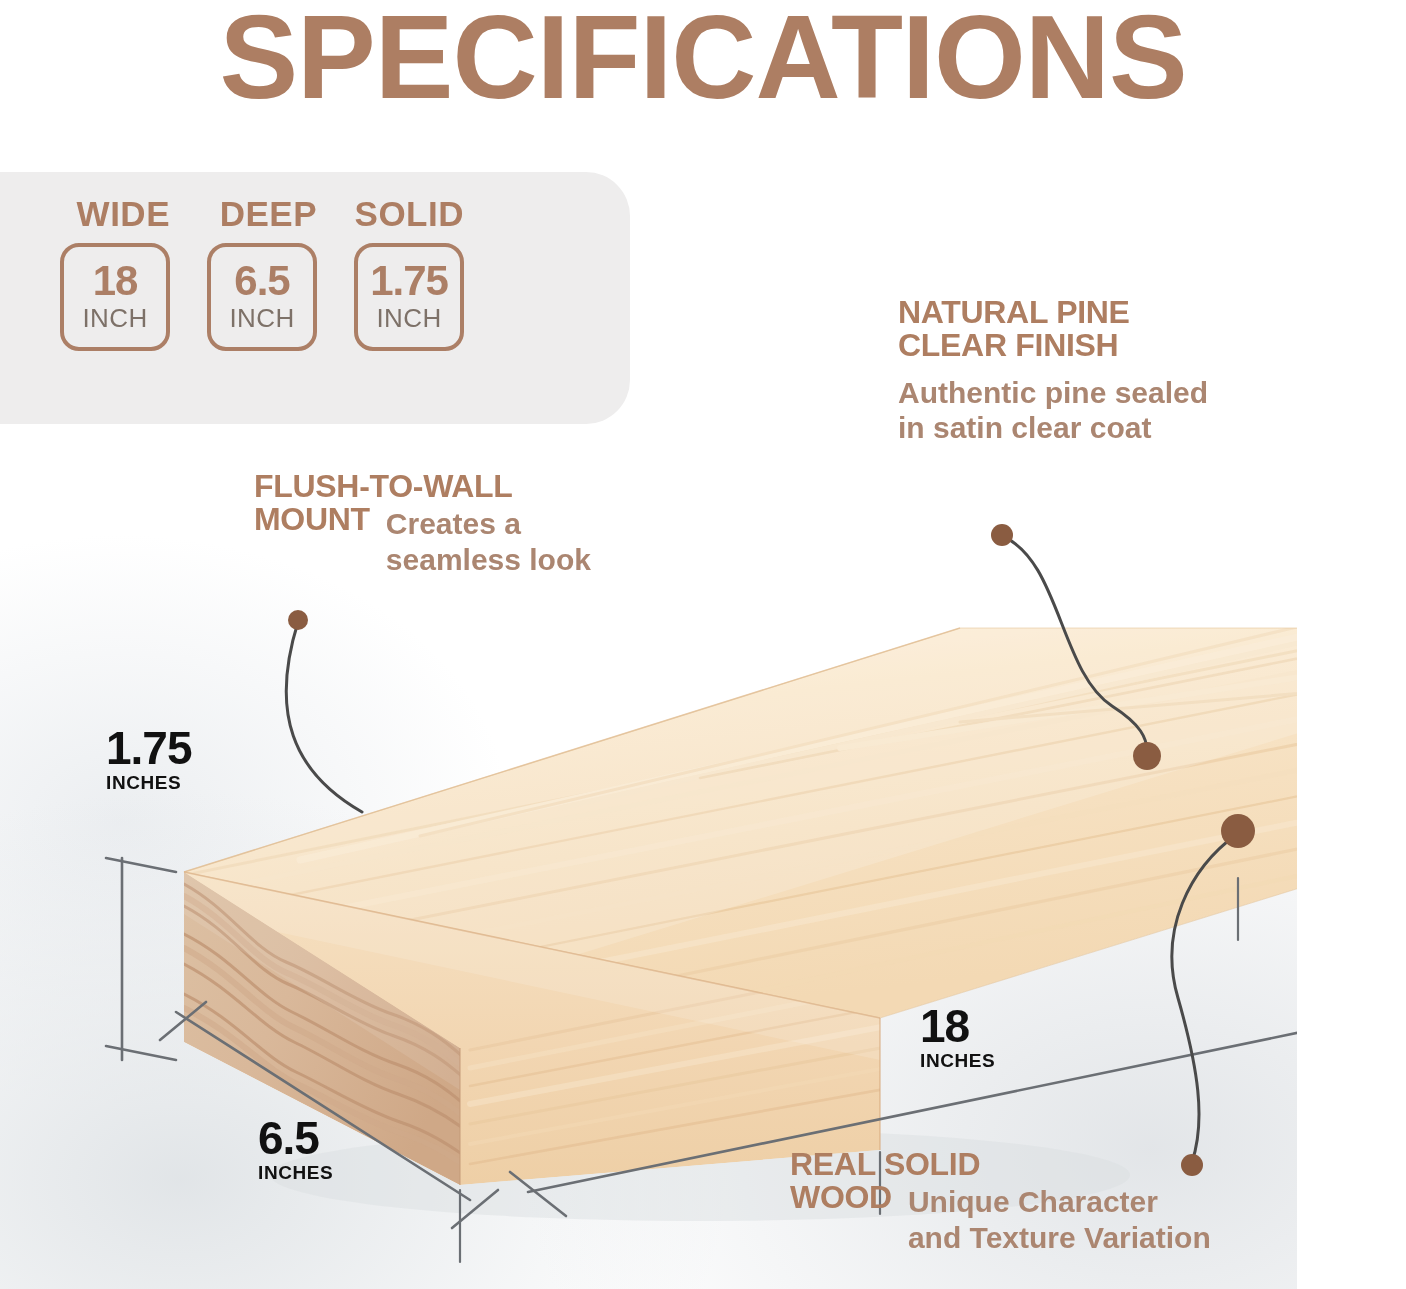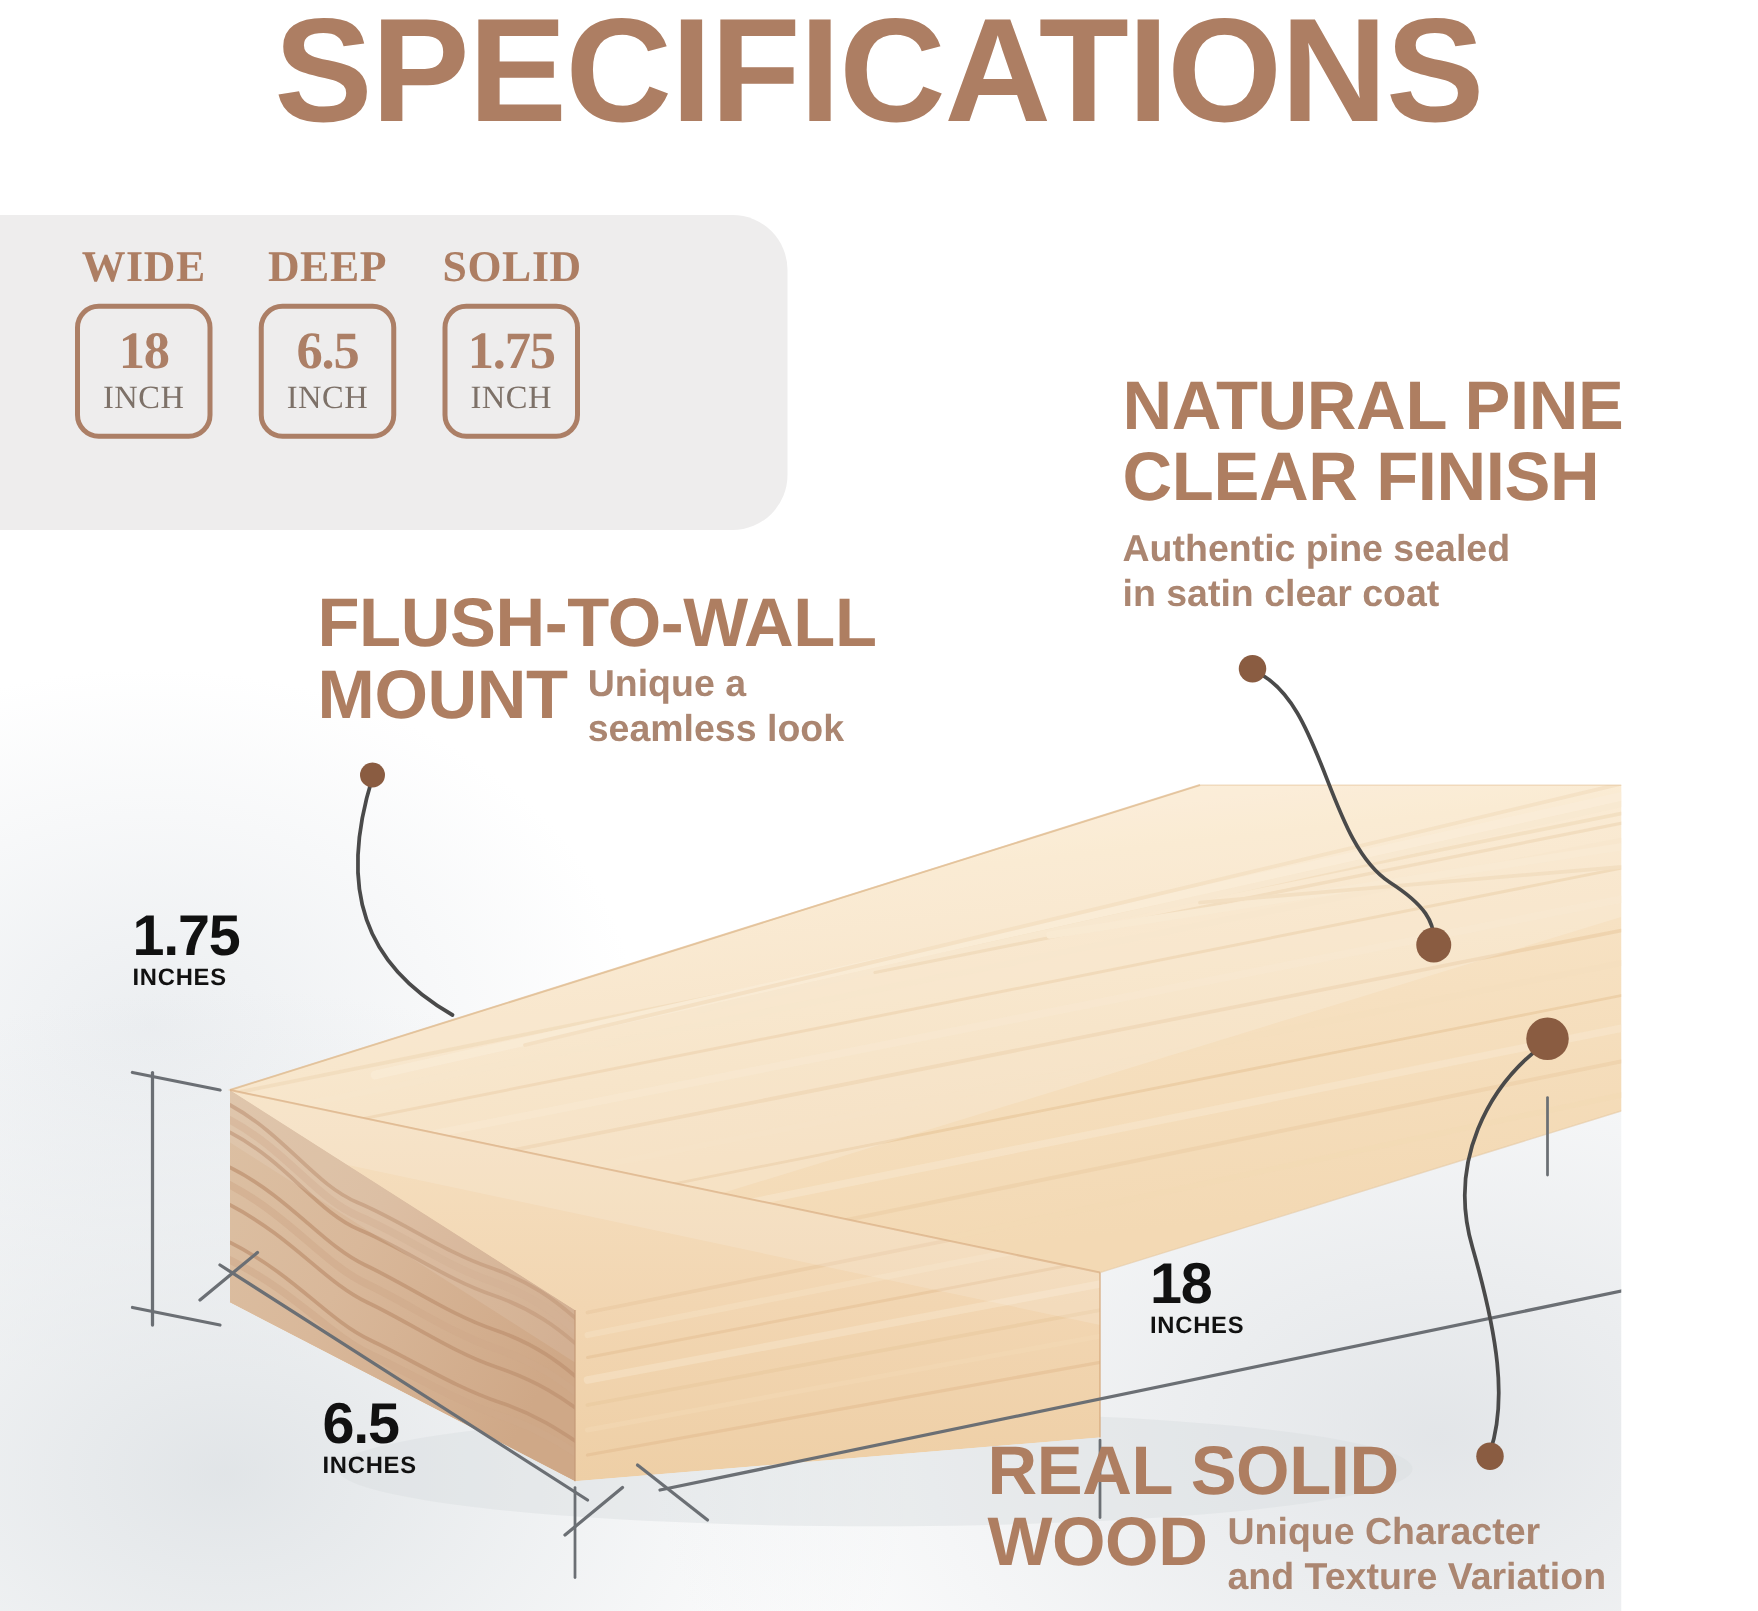--- a/index.html
+++ b/index.html
@@ -37,21 +37,21 @@
   .spec-card{
     position:absolute;left:-60px;top:172px;
     width:690px;height:252px;
     background:#eeeded;
     border-radius:44px;
   }
   .spec-row{
     position:absolute;left:120px;top:22px;
     display:flex;gap:37px;align-items:flex-start;
   }
-  .spec-item{width:110px;text-align:center;font-family:Liberation Serif, serif;}
+  .spec-item{width:110px;text-align:right;}
   .spec-label{
     font-size:35px;font-weight:bold;color:#ad7e63;
     letter-spacing:.5px;margin-bottom:9px;
   }
   .spec-box{
     width:110px;height:108px;
     border:4px solid #ac7f66;
     border-radius:19px;
     box-sizing:border-box;
     display:flex;flex-direction:column;
@@ -62,21 +62,21 @@
     line-height:.98;letter-spacing:-1px;
   }
   .spec-unit{
     font-size:26px;color:#7d7168;letter-spacing:.4px;
     margin-top:1px;
   }
 
   
   .callout{position:absolute;}
   .co-head{
-    font-size:55px;font-weight:bold;color:#ae7e61;
+    font-size:32px;font-weight:bold;color:#ae7e61;
     line-height:1.04;letter-spacing:-.3px;
   }
   .co-body{
     font-size:30px;color:#ab8671;line-height:1.18;font-weight:bold;
   }
   .inline-wrap{display:flex;align-items:flex-start;flex-wrap:wrap;}
   .inline-wrap .co-body{margin-left:16px;margin-top:3px;}
 
   #callout-pine{left:898px;top:296px;width:420px;}
   #callout-pine .co-body{margin-top:12px;}
@@ -287,21 +287,21 @@
       <span>Authentic pine sealed</span><br>
       <span>in satin clear coat</span>
     </div>
   </div>
 
   <div class="callout" id="callout-flush">
     <div class="co-head l1">FLUSH-TO-WALL</div>
     <div class="inline-wrap">
       <div class="co-head">MOUNT</div>
       <div class="co-body bodyblock">
-        <span>Unique a</span><br>
+        <span>Creates a</span><br>
         <span>seamless look</span>
       </div>
     </div>
   </div>
 
   <div class="callout" id="callout-wood">
     <div class="co-head l1">REAL SOLID</div>
     <div class="inline-wrap">
       <div class="co-head">WOOD</div>
       <div class="co-body bodyblock">

